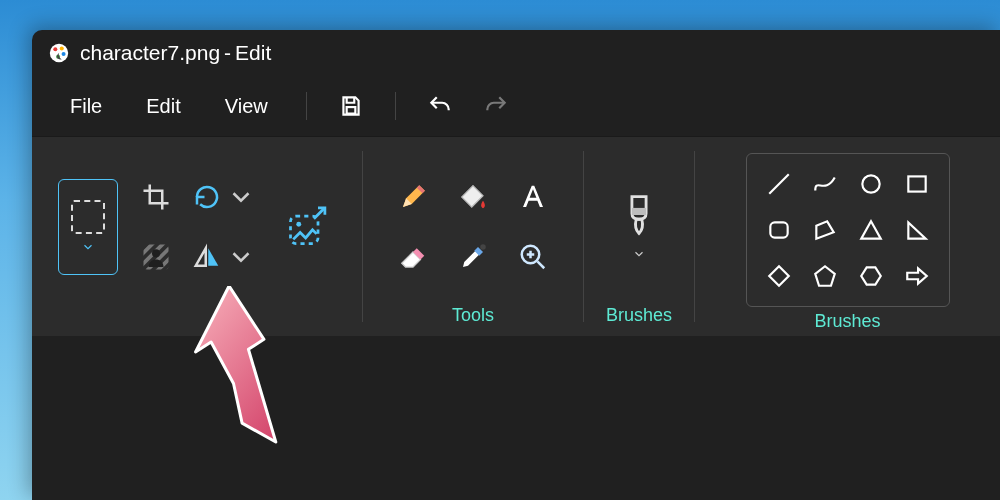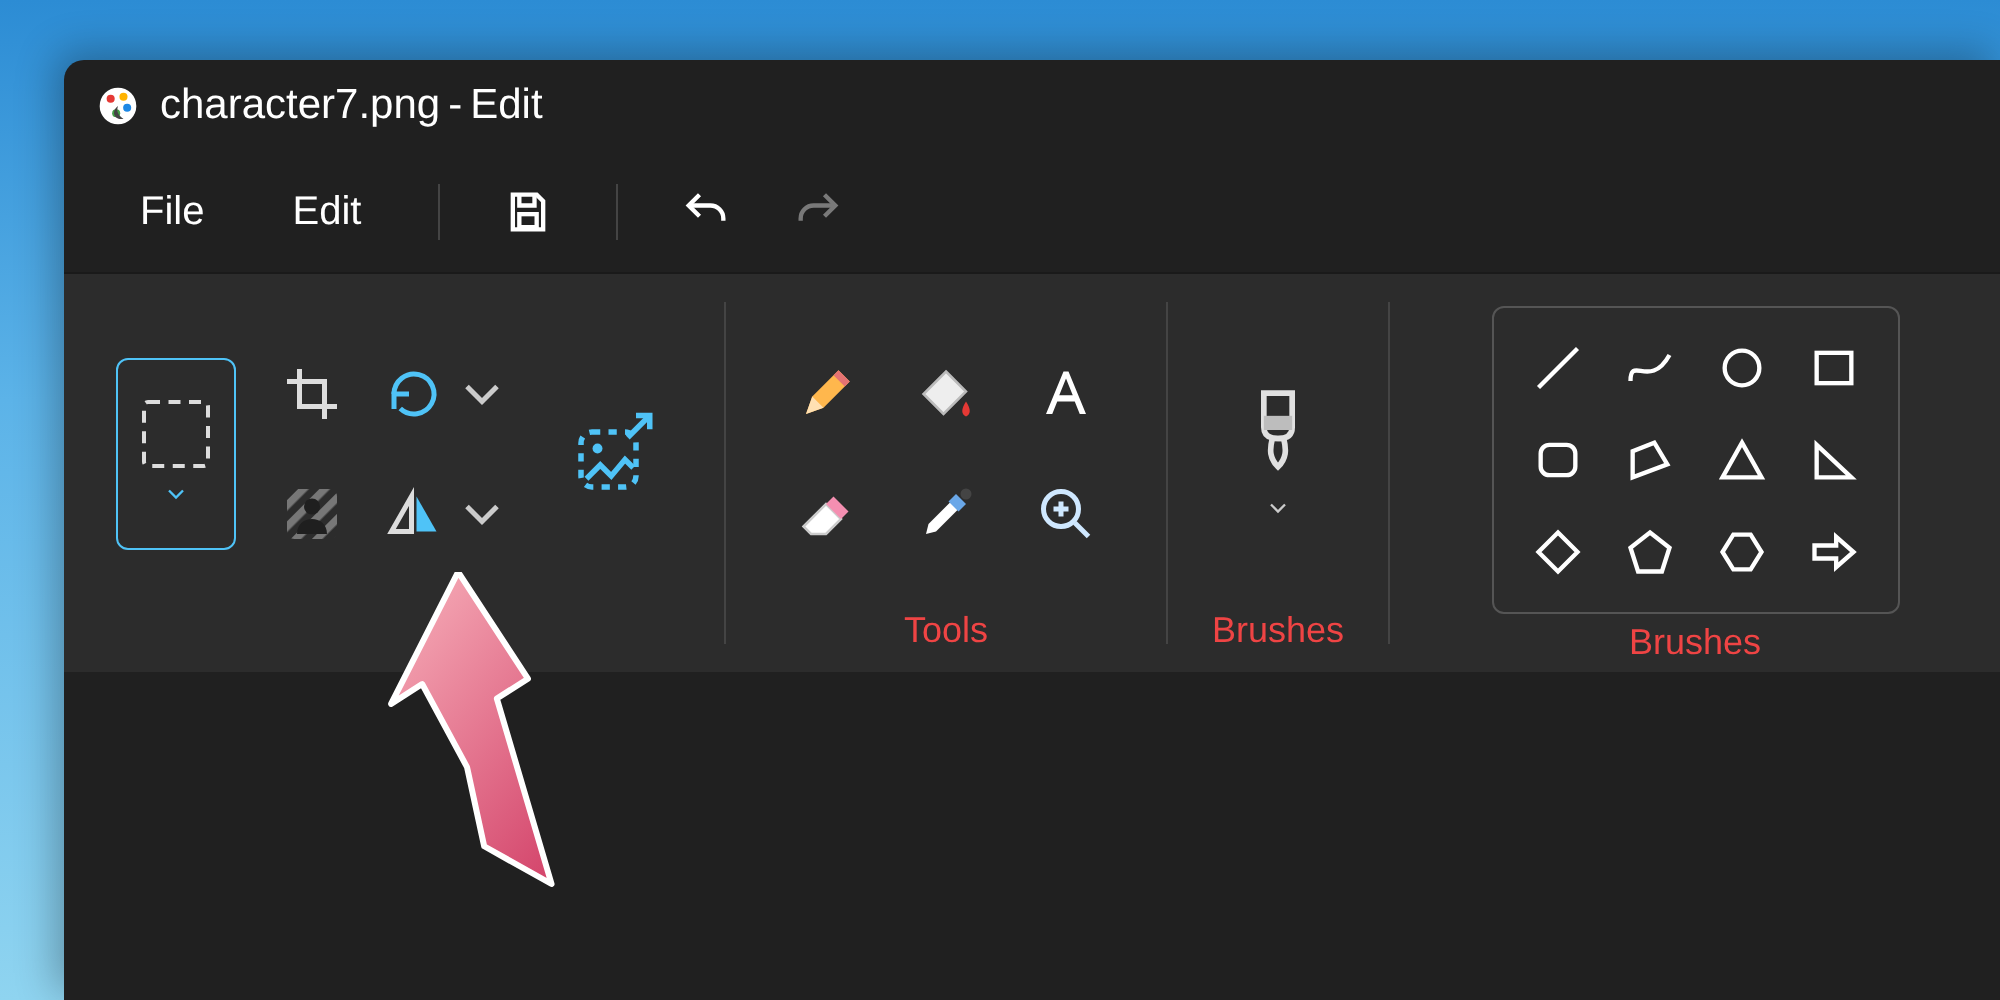--- a/index.html
+++ b/index.html
@@ -59,21 +59,21 @@
     display: flex;
     border-top: 1px solid #1a1a1a;
   }
   .rib-sep { width: 1px; background: #444; margin: 14px 0; }
   .group {
     display: flex; flex-direction: column;
     align-items: center;
     padding: 16px 22px 10px 22px;
   }
   .group-body { flex: 1; display: flex; align-items: center; gap: 10px; }
-  .group-label { font-size: 18px; color: #ef4444; margin-top: 4px; }
+  .group-label { font-size: 18px; color: #5eead4; margin-top: 4px; }
 
   .select-btn {
     width: 60px; height: 96px;
     border: 1px solid #4fc3f7;
     border-radius: 6px;
     display: flex; flex-direction: column; align-items: center; justify-content: center;
     gap: 6px;
     cursor: pointer;
   }
   .select-glyph {
@@ -150,20 +150,21 @@
       </svg>
     </span>
     <span>character7.png</span>
     <span style="margin:0 -6px;"> - </span>
     <span>Edit</span>
   </div>
 
   <div class="menubar">
     <div class="menu-item">File</div>
     <div class="menu-item">Edit</div>
+    <div class="menu-item">View</div>
     <div class="vsep"></div>
     <div class="menu-icon-btn">
       <svg viewBox="0 0 24 24" fill="none" stroke="#fff" stroke-width="2">
         <path d="M5 4 h11 l3 3 v13 h-14z"></path>
         <path d="M8 4 v5 h7 v-5"></path>
         <rect x="8" y="13" width="8" height="6"></rect>
       </svg>
     </div>
     <div class="vsep"></div>
     <div class="menu-icon-btn">

